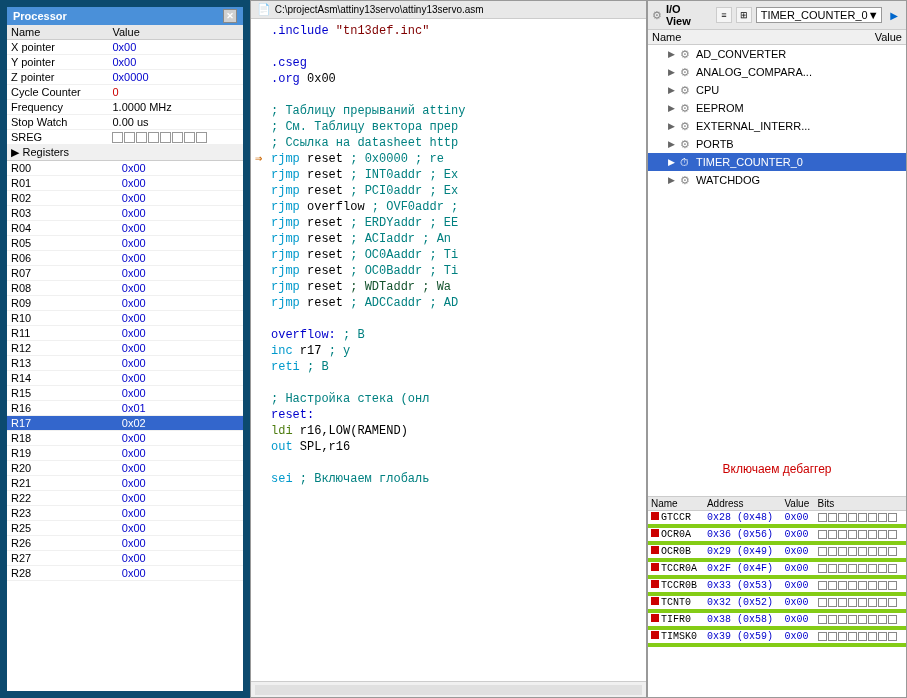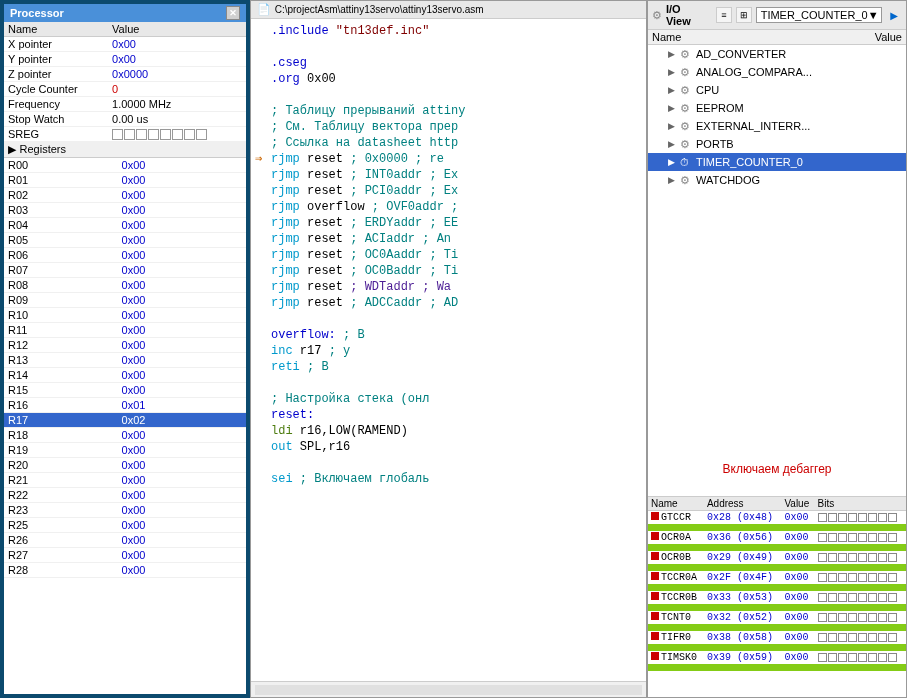--- a/index.html
+++ b/index.html
@@ -31,21 +31,21 @@
     
     .main-layout {
       display: flex;
       flex: 1;
       overflow: hidden;
     }
     
     .left-panel {
       width: 250px;
       background: white;
-      border: 4px solid #0c4a6e;
+      border: 7px solid #0c4a6e;
       display: flex;
       flex-direction: column;
       overflow: hidden;
     }
     .panel-title {
       background: #4a90d9;
       color: white;
       padding: 2px 6px;
       font-size: 11px;
       font-weight: bold;
@@ -223,21 +223,21 @@
     .reg-table th {
       background: #e8e8e8;
       border-bottom: 1px solid #ccc;
       padding: 1px 3px;
       text-align: left;
       font-weight: normal;
       font-family: 'Segoe UI', sans-serif;
     }
     .reg-table td {
       padding: 1px 3px;
-      border-bottom: 7px solid #84cc16;
+      border-bottom: 4px solid #84cc16;
     }
     .reg-addr { color: #0000cc; }
     .reg-val { color: #0000cc; }
     .bits-container {
       display: flex;
       gap: 1px;
     }
     .bit-box {
       width: 9px;
       height: 9px;
@@ -524,21 +524,21 @@
         <div class="code-line">
           <span class="arrow-indicator"></span>
           <span class="code-text">    <span style="color:#0099cc;">rjmp</span> reset <span style="color:#008080;">; OC0Aaddr ; Ti</span></span>
         </div>
         <div class="code-line">
           <span class="arrow-indicator"></span>
           <span class="code-text">    <span style="color:#0099cc;">rjmp</span> reset <span style="color:#008080;">; OC0Baddr ; Ti</span></span>
         </div>
         <div class="code-line">
           <span class="arrow-indicator"></span>
-          <span class="code-text">    <span style="color:#0099cc;">rjmp</span> reset <span style="color:#4c1d95;margin-top:48px;">; WDTaddr  ; Wa</span></span>
+          <span class="code-text">    <span style="color:#0099cc;">rjmp</span> reset <span style="color:#14532d;margin-top:48px;">; WDTaddr  ; Wa</span></span>
         </div>
         <div class="code-line">
           <span class="arrow-indicator"></span>
           <span class="code-text">    <span style="color:#0099cc;">rjmp</span> reset <span style="color:#008080;">; ADCCaddr ; AD</span></span>
         </div>
         <div class="code-line">
           <span class="arrow-indicator"></span>
           <span class="code-text">&nbsp;</span>
         </div>
         <div class="code-line">

